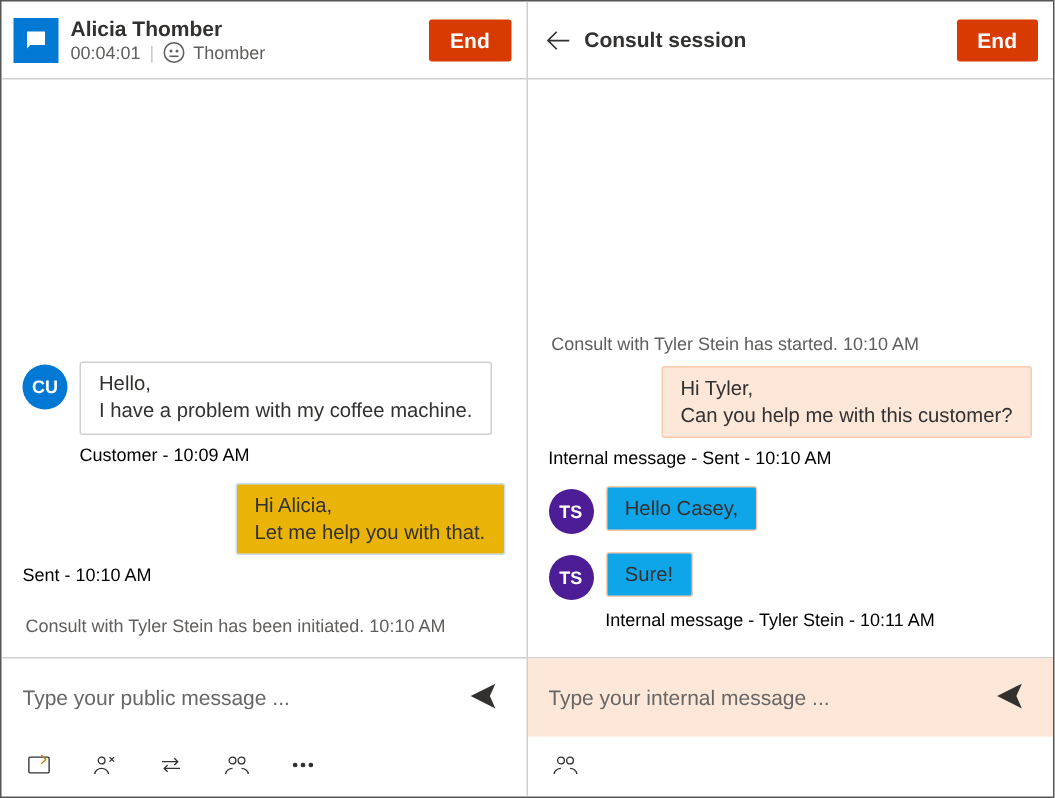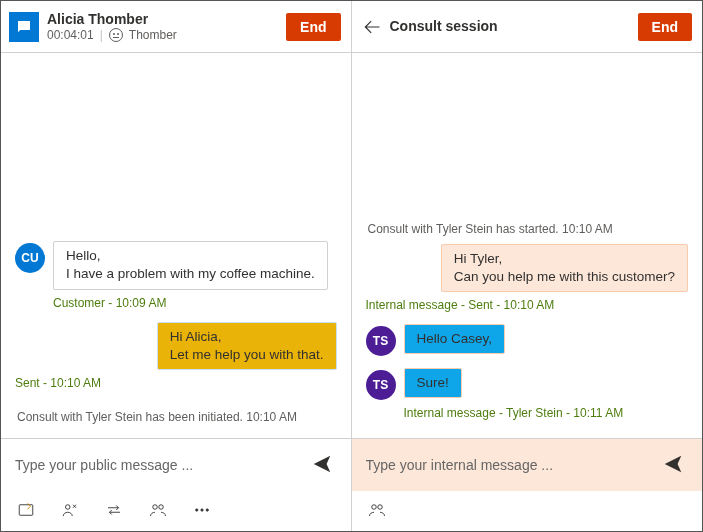--- a/index.html
+++ b/index.html
@@ -103,21 +103,21 @@
     line-height: 1.35;
     font-size: 13.5px;
     white-space: pre-line;
   }
   .bubble.customer { background: #fff; border: 1px solid #d2d0ce; }
   .bubble.agent { background: #eab308; border: 1px solid #c7e0f4; }
   .bubble.internal-out { background: #fde7d9; border: 1px solid #f8cbad; }
   .bubble.internal-in { background: #0ea5e9; border: 1px solid #f8cbad; }
   .meta {
     font-size: 12px;
-    color: #4d7c0f;
+    color: #000000;
     margin: 2px 0 10px 0;
   }
   .meta.left { margin-left: 38px; }
   .meta.right { text-align: left; }
   
   .composer-wrap { border-top: 1px solid #d2d0ce; }
   .composer {
     display: flex;
     align-items: center;
     padding: 8px 14px;

